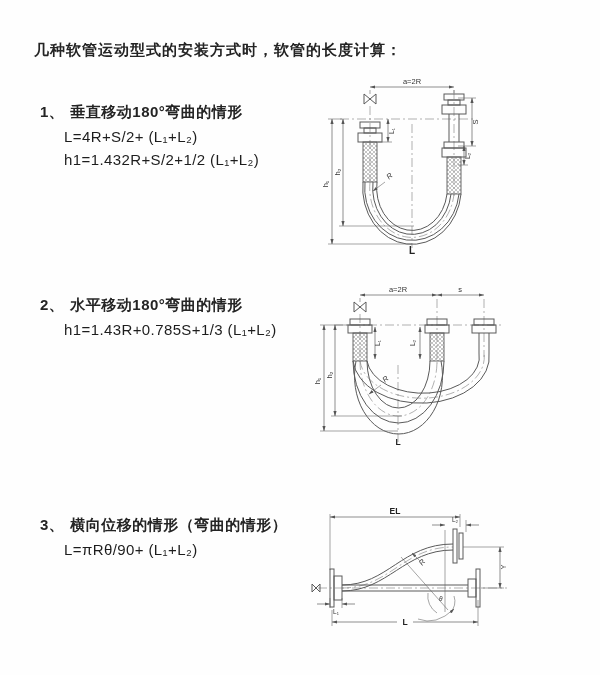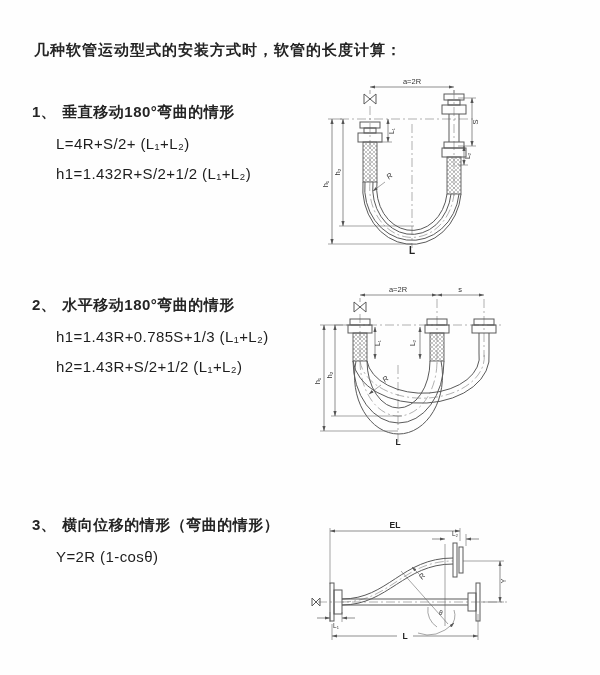--- a/index.html
+++ b/index.html
@@ -5,26 +5,26 @@
   html,body{margin:0;padding:0;}
   body{
     width:600px;height:675px;position:relative;overflow:hidden;
     background:#fefefe;color:#242424;
     font-family:"Liberation Sans","DejaVu Sans",sans-serif;
   }
   .page-title{
     position:absolute;left:34px;top:20px;
     font-size:15px;font-weight:700;letter-spacing:1px;margin-top:21px;
   }
-  .section{position:absolute;left:32px;width:270px;}
+  .section{position:absolute;left:40px;width:270px;}
   .sec-head{font-size:15px;font-weight:700;letter-spacing:0.5px;white-space:nowrap;}
   .sec-head .num{margin-right:6px;}
   .formula{
     font-size:15px;font-weight:500;letter-spacing:0.4px;
-    padding-left:24px;margin-top:13px;white-space:nowrap;color:#1d1d1d;
+    padding-left:24px;margin-top:6px;white-space:nowrap;color:#1d1d1d;
   }
   .diagram{position:absolute;}
   
   .dln{stroke:#5a5a5a;stroke-width:1;fill:none;}
   .thin{stroke:#6a6a6a;stroke-width:0.6;fill:none;}
   .dim{stroke:#5f5f5f;stroke-width:0.7;fill:none;}
   .cl{stroke:#7c7c7c;stroke-width:0.6;fill:none;stroke-dasharray:9 3 2 3;}
   .braid{stroke:#5a5a5a;stroke-width:0.9;}
   .lbl{font-size:7.5px;fill:#333;font-family:"Liberation Sans",sans-serif;}
   .lbl-sm{font-size:6.5px;fill:#333;font-family:"Liberation Sans",sans-serif;}
@@ -42,28 +42,27 @@
   </div>
   <div class="formula">L=4R+S/2+ (L₁+L₂)</div>
   <div class="formula">h1=1.432R+S/2+1/2 (L₁+L₂)</div>
 </div>
 
 <div class="section" style="top:296px;">
   <div class="sec-head">
     <span class="num">2、</span><span>水平移动180°弯曲的情形</span>
   </div>
   <div class="formula">h1=1.43R+0.785S+1/3 (L₁+L₂)</div>
-  <div class="formula">h2=1.43R+S/2+1/2 (L₁+L₂)</div>
 </div>
 
 <div class="section" style="top:516px;">
   <div class="sec-head">
     <span class="num">3、</span><span>横向位移的情形（弯曲的情形）</span>
   </div>
-  <div class="formula">Y=2R (1-cosθ)</div>
+  <div class="formula">L=πRθ/90+ (L₁+L₂)</div>
 </div>
 
 <div class="diagram" style="left:312px;top:74px;">
 <svg width="283" height="184" viewBox="0 0 283 184">
   <defs>
     <marker id="ar1" viewBox="0 0 10 10" refX="9.5" refY="5" markerWidth="8" markerHeight="8" orient="auto-start-reverse">
       <path d="M0,2 L10,5 L0,8 z" fill="#555"></path>
     </marker>
     <pattern id="ht1" width="4" height="4" patternUnits="userSpaceOnUse">
       <path d="M0,4 L4,0 M0,0 L4,4" stroke="#8a8a8a" stroke-width="0.5"></path>
@@ -205,21 +204,21 @@
   <line class="dim" x1="108" y1="44" x2="108" y2="76" marker-start="url(#ar2)" marker-end="url(#ar2)"></line>
   <text class="lbl-sm" transform="rotate(-90 103,60)" x="103" y="60" text-anchor="middle">L₂</text>
 
   <text class="lbl" transform="rotate(-40 75,98)" x="75" y="98" font-style="italic" text-anchor="middle">R</text>
   <line class="thin" x1="69" y1="102" x2="57" y2="111" marker-end="url(#ar2)"></line>
 
   <text class="lbl-med" x="86" y="162" text-anchor="middle">L</text>
 </svg>
 </div>
 
-<div class="diagram" style="left:300px;top:514px;">
+<div class="diagram" style="left:300px;top:500px;">
 <svg width="300" height="145" viewBox="0 0 300 145">
   <defs>
     <marker id="ar3" viewBox="0 0 10 10" refX="9.5" refY="5" markerWidth="8" markerHeight="8" orient="auto-start-reverse">
       <path d="M0,2 L10,5 L0,8 z" fill="#555"></path>
     </marker>
   </defs>
 
   <line class="cl" x1="18" y1="88" x2="207" y2="88"></line>
   <path class="cl" d="M42,88 C90,88 103,47 153,47"></path>
 

